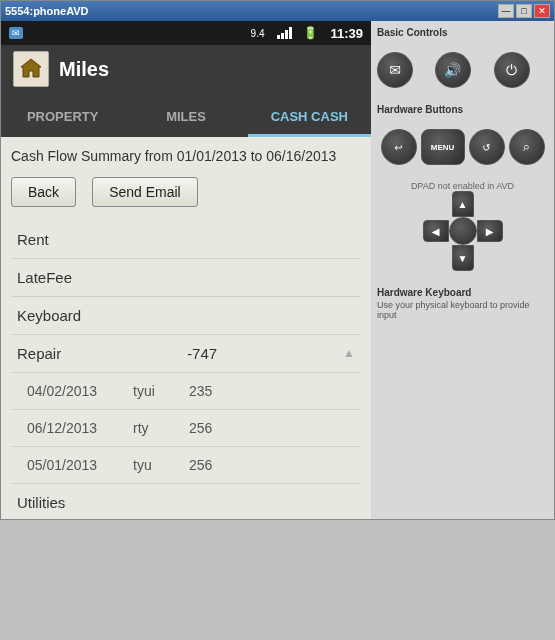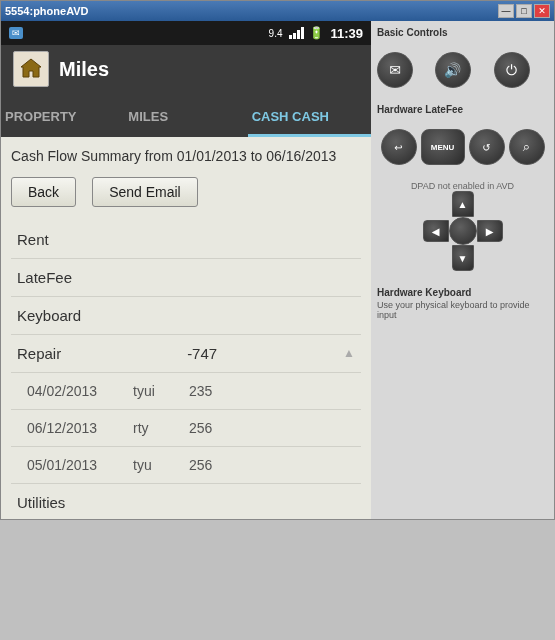--- a/index.html
+++ b/index.html
@@ -86,21 +86,21 @@
       background: #4a8fca;
       color: white;
       font-size: 9px;
       padding: 1px 3px;
       border-radius: 2px;
     }
 
     .status-right {
       display: flex;
       align-items: center;
-      gap: 6px;
+      gap: 12px;
       color: white;
       font-size: 11px;
     }
 
     .status-signal {
       display: flex;
       gap: 1px;
       align-items: flex-end;
     }
 
@@ -161,21 +161,21 @@
     .tab-bar {
       background: #3a3a3a;
       display: flex;
       height: 44px;
       align-items: flex-end;
       flex-shrink: 0;
     }
 
     .tab {
       flex: 1;
-      text-align: left;
+      text-align: center;
       padding: 10px 4px;
       font-size: 13px;
       font-weight: bold;
       color: #aaa;
       cursor: pointer;
       border-bottom: 3px solid transparent;
     }
 
     .tab.active {
       color: #7ec8e3;
@@ -528,21 +528,21 @@
 
     <div class="right-panel">
       <div class="panel-section-title">Basic Controls</div>
 
       <div class="control-grid">
         <div class="ctrl-btn">✉</div>
         <div class="ctrl-btn">🔊</div>
         <div class="ctrl-btn">⏻</div>
       </div>
 
-      <div class="panel-section-title">Hardware LateFee</div>
+      <div class="panel-section-title">Hardware Buttons</div>
 
       <div class="hw-buttons-row">
         <div class="hw-btn">↩</div>
         <div class="hw-btn menu-btn" style="font-size:8px; font-weight:bold;">MENU</div>
         <div class="hw-btn">↺</div>
         <div class="hw-btn" style="font-size:13px;">⌕</div>
       </div>
 
       <div class="dpad-section">
         <div class="dpad-note">DPAD not enabled in AVD</div>

